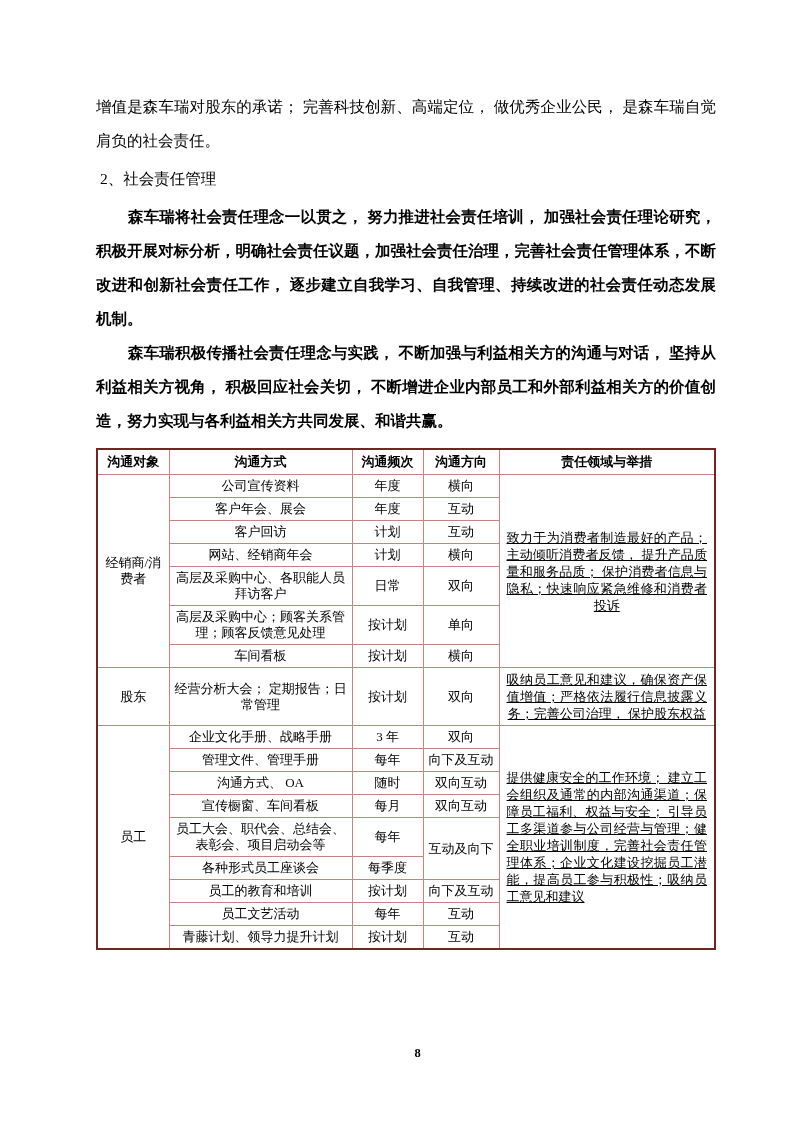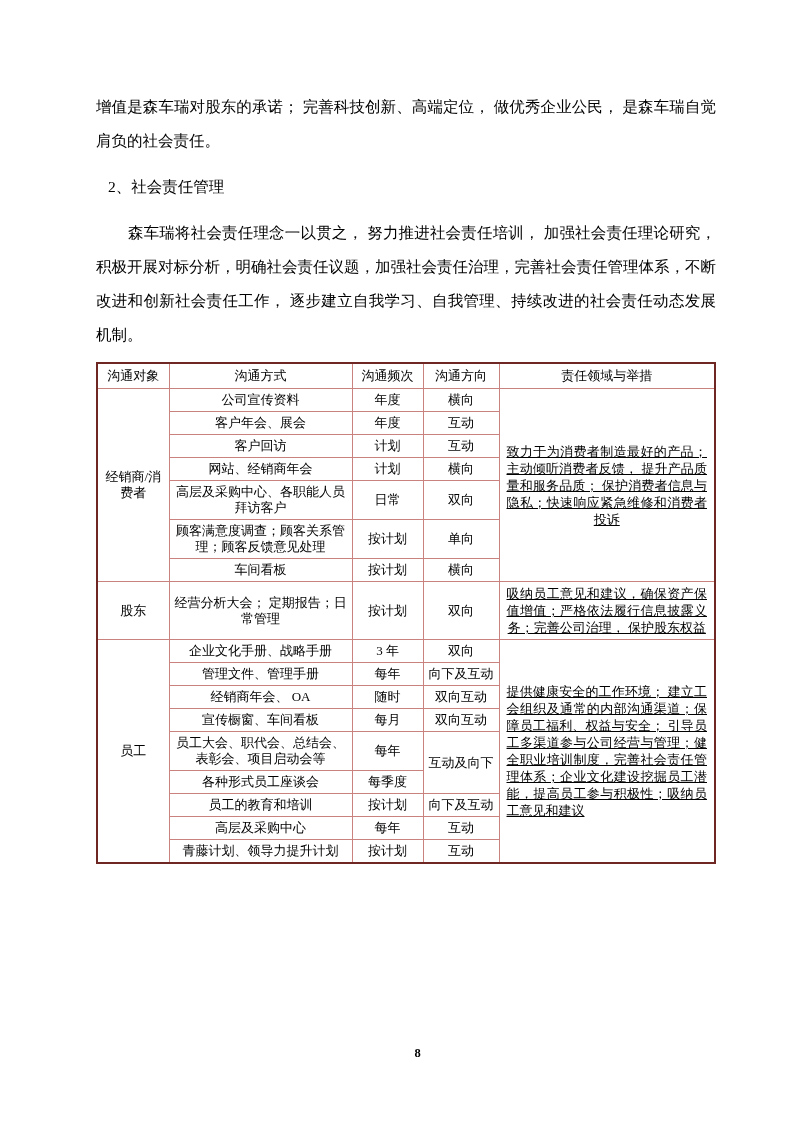--- a/index.html
+++ b/index.html
@@ -17,44 +17,44 @@
     position:absolute;
     left:96px; top:90px;
     width:620px;
   }
   .para {
     margin:0;
     font-size:15.5px;
     line-height:34px;
     text-align:justify;
   }
-  .indent { text-indent:32px; }
+  .indent { text-indent:32px;font-weight:bold; }
   .heading {
-    margin:12px;
+    margin:4px;
     font-size:15.5px;
     line-height:34px;
     text-align:left;
   }
   table.comm {
     border-collapse:collapse;
     table-layout:fixed;
     width:618px;
     margin-top:10px;
     border:2px solid #6e2723;
   }
   .comm th, .comm td {
     border:1px solid #c9827e;
     font-size:13px;
     line-height:16px;
     padding:3px 4px;
     text-align:center;
     vertical-align:middle;
     word-break:break-all;
   }
-  .comm th { font-weight:normal; padding:4px 2px; }
+  .comm th { font-weight:bold; padding:4px 2px; }
   .comm td.measure {
     text-align:justify;
     padding:3px 7px;
     line-height:17px;
     text-decoration:underline;
   }
   .comm td.lastc { text-align-last:center; }
   .page-number {
     position:absolute;
     left:0; right:0;
@@ -70,20 +70,21 @@
 <div class="page">
   <div class="content">
 
     <p class="para">增值是森车瑞对股东的承诺； 完善科技创新、高端定位， 做优秀企业公民， 是森车瑞自觉肩负的社会责任。</p>
 
     <p class="heading">2、社会责任管理</p>
 
     <p class="para indent">森车瑞将社会责任理念一以贯之， 努力推进社会责任培训， 加强社会责任理论研究，积极开展对标分析，明确社会责任议题，加强社会责任治理，完善社会责任管理体系，不断改进和创新社会责任工作， 逐步建立自我学习、自我管理、持续改进的社会责任动态发展机制。</p>
 
 
+    <p class="para indent">森车瑞积极传播社会责任理念与实践， 不断加强与利益相关方的沟通与对话， 坚持从利益相关方视角， 积极回应社会关切， 不断增进企业内部员工和外部利益相关方的价值创造，努力实现与各利益相关方共同发展、和谐共赢。</p>
 
     <table class="comm">
       <colgroup>
         <col style="width:72px">
         <col style="width:183px">
         <col style="width:71px">
         <col style="width:76px">
         <col style="width:216px">
       </colgroup>
       <thead>
@@ -118,21 +119,21 @@
           <td>网站、经销商年会</td>
           <td>计划</td>
           <td>横向</td>
         </tr>
         <tr>
           <td>高层及采购中心、各职能人员拜访客户</td>
           <td>日常</td>
           <td>双向</td>
         </tr>
         <tr>
-          <td>顾客满意度调查；顾客关系管理；顾客反馈意见处理</td>
+          <td>高层及采购中心；顾客关系管理；顾客反馈意见处理</td>
           <td>按计划</td>
           <td>单向</td>
         </tr>
         <tr>
           <td>车间看板</td>
           <td>按计划</td>
           <td>横向</td>
         </tr>
 
         <tr>
@@ -149,21 +150,21 @@
           <td>3 年</td>
           <td>双向</td>
           <td rowspan="9" class="measure">提供健康安全的工作环境； 建立工会组织及通常的内部沟通渠道；保障员工福利、权益与安全； 引导员工多渠道参与公司经营与管理；健全职业培训制度，完善社会责任管理体系；企业文化建设挖掘员工潜能，提高员工参与积极性；吸纳员工意见和建议</td>
         </tr>
         <tr>
           <td>管理文件、管理手册</td>
           <td>每年</td>
           <td>向下及互动</td>
         </tr>
         <tr>
-          <td>经销商年会、 OA</td>
+          <td>沟通方式、 OA</td>
           <td>随时</td>
           <td>双向互动</td>
         </tr>
         <tr>
           <td>宣传橱窗、车间看板</td>
           <td>每月</td>
           <td>双向互动</td>
         </tr>
         <tr>
           <td>员工大会、职代会、总结会、表彰会、项目启动会等</td>
@@ -173,21 +174,21 @@
         <tr>
           <td>各种形式员工座谈会</td>
           <td>每季度</td>
         </tr>
         <tr>
           <td>员工的教育和培训</td>
           <td>按计划</td>
           <td>向下及互动</td>
         </tr>
         <tr>
-          <td>高层及采购中心</td>
+          <td>员工文艺活动</td>
           <td>每年</td>
           <td>互动</td>
         </tr>
         <tr>
           <td>青藤计划、领导力提升计划</td>
           <td>按计划</td>
           <td>互动</td>
         </tr>
       </tbody>
     </table>

